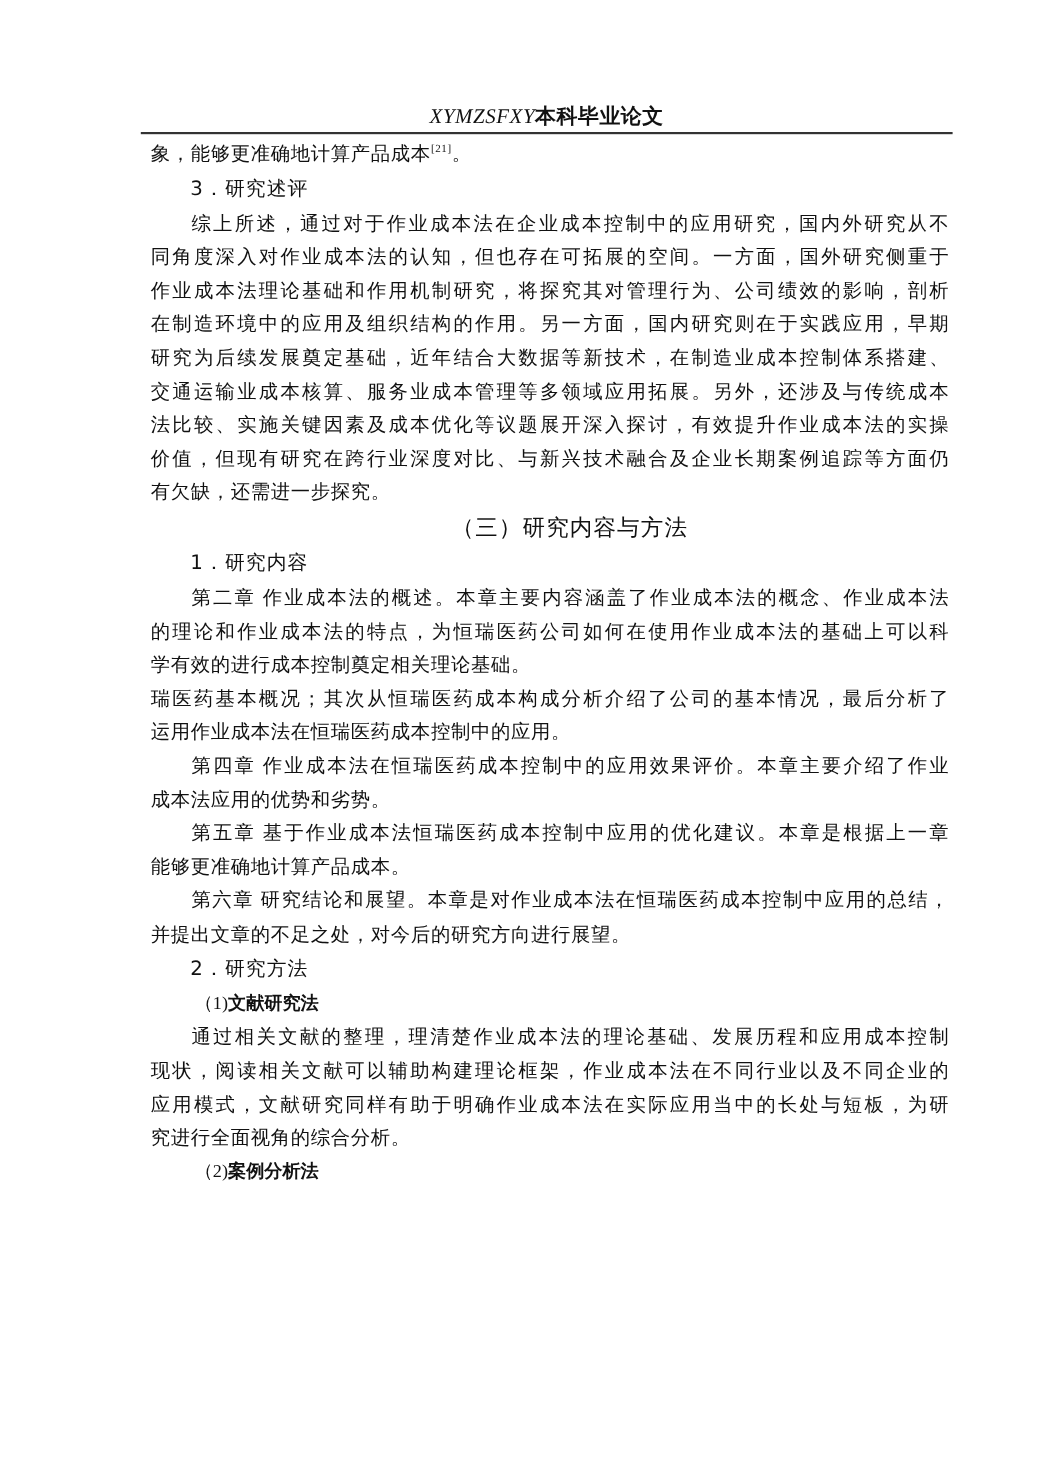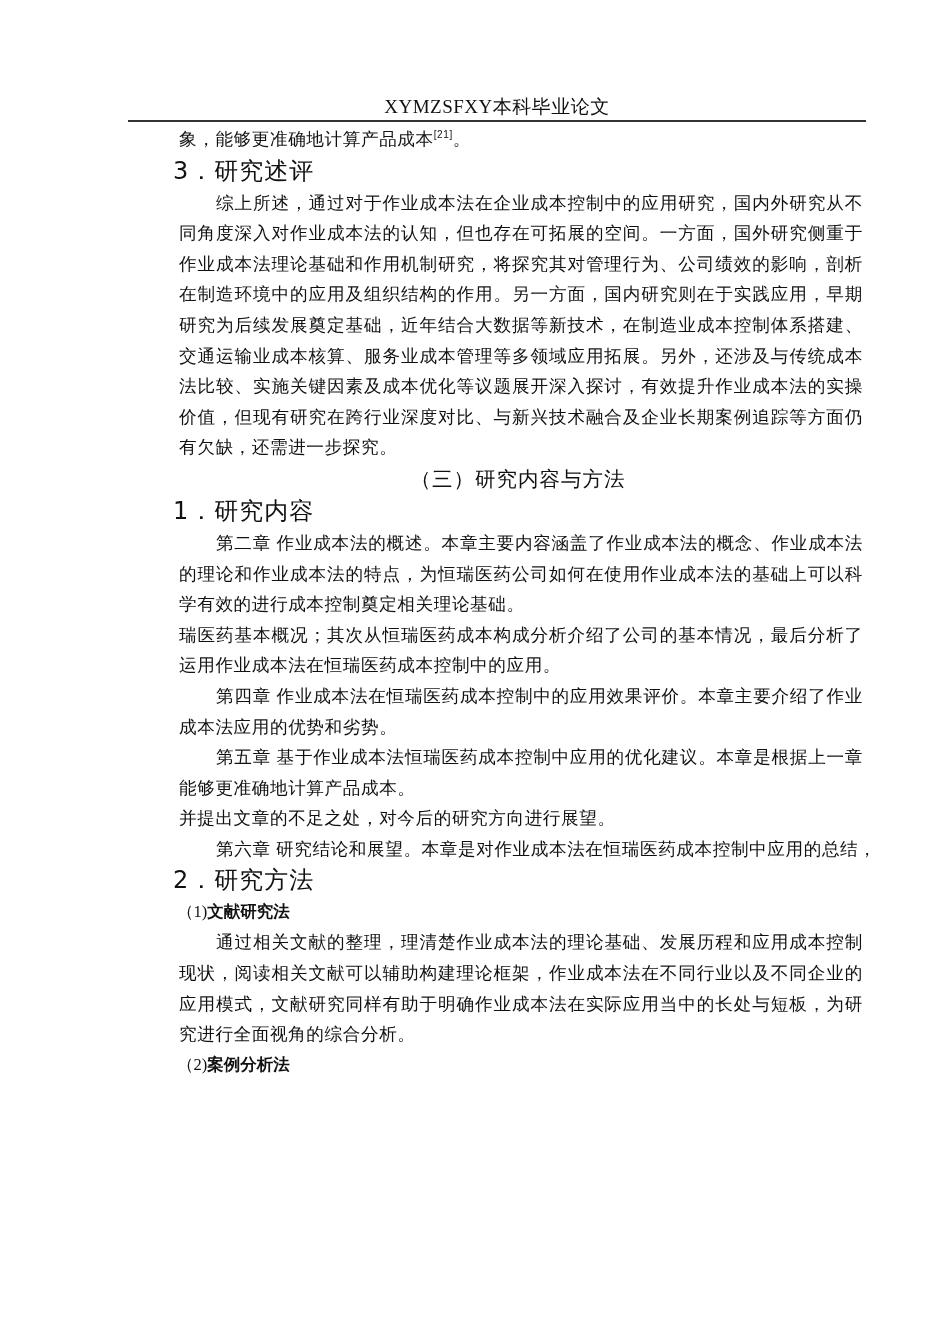--- a/index.html
+++ b/index.html
@@ -27,24 +27,25 @@
     width: 738px;
     top: 92px;
     height: 28px;
     text-align: center;
     font-size: 19px;
     line-height: 28px;
     letter-spacing: 0.5px;
   }
   .running-header .code {
     font-family: "Liberation Serif", "DejaVu Serif", serif;
+    font-style: italic;
   }
   .running-header .cn {
     font-family: "DejaVu Sans", "Liberation Sans", sans-serif;
-    font-weight: normal;
+    font-weight: bold;
   }
   .header-rule {
     position: absolute;
     left: 128px;
     width: 738px;
     top: 120px;
     height: 0;
     border-top: 2px solid #333333;
   }
   .body {
@@ -52,32 +53,31 @@
     left: 137px;
     top: 124px;
     width: 726px;
   }
   .line {
     height: 30.6px;
     line-height: 30.6px;
     font-size: 17.6px;
     white-space: nowrap;
     letter-spacing: 0.6px;
-    font-family: Liberation Sans, sans-serif;
-    margin-left: 42px;
+    font-family: Liberation Serif, serif;
   }
   .justify {
     text-align: justify;
     text-align-last: justify;
   }
   .indent { padding-left: 37px; }
   .h3 {
     height: 33px;
     line-height: 33px;
-    font-size: 24px;
+    font-size: 18px;
     padding-left: 36px;
     font-family: "DejaVu Sans", "Liberation Sans", sans-serif;
     letter-spacing: 1px;
   }
   .h2 {
     height: 32px;
     line-height: 32px;
     font-size: 20.5px;
     padding-left: 36px;
     font-family: "DejaVu Sans", "Liberation Sans", sans-serif;
@@ -152,22 +152,22 @@
       <div class="line justify indent">第四章  作业成本法在恒瑞医药成本控制中的应用效果评价。本章主要介绍了作业</div>
       <div class="line">成本法应用的优势和劣势。</div>
     </div>
 
     <div class="para">
       <div class="line justify indent">第五章  基于作业成本法恒瑞医药成本控制中应用的优化建议。本章是根据上一章</div>
       <div class="line">能够更准确地计算产品成本。</div>
     </div>
 
     <div class="para">
+      <div class="line justify indent">第六章  研究结论和展望。本章是对作业成本法在恒瑞医药成本控制中应用的总结，</div>
       <div class="line">并提出文章的不足之处，对今后的研究方向进行展望。</div>
-      <div class="line justify indent">第六章  研究结论和展望。本章是对作业成本法在恒瑞医药成本控制中应用的总结，</div>
     </div>
 
     <div class="h3">2．研究方法</div>
 
     <div class="h4">
       <span class="num">（1)</span><span>文献研究法</span>
     </div>
     <div class="para">
       <div class="line justify indent">通过相关文献的整理，理清楚作业成本法的理论基础、发展历程和应用成本控制</div>
       <div class="line justify">现状，阅读相关文献可以辅助构建理论框架，作业成本法在不同行业以及不同企业的</div>

